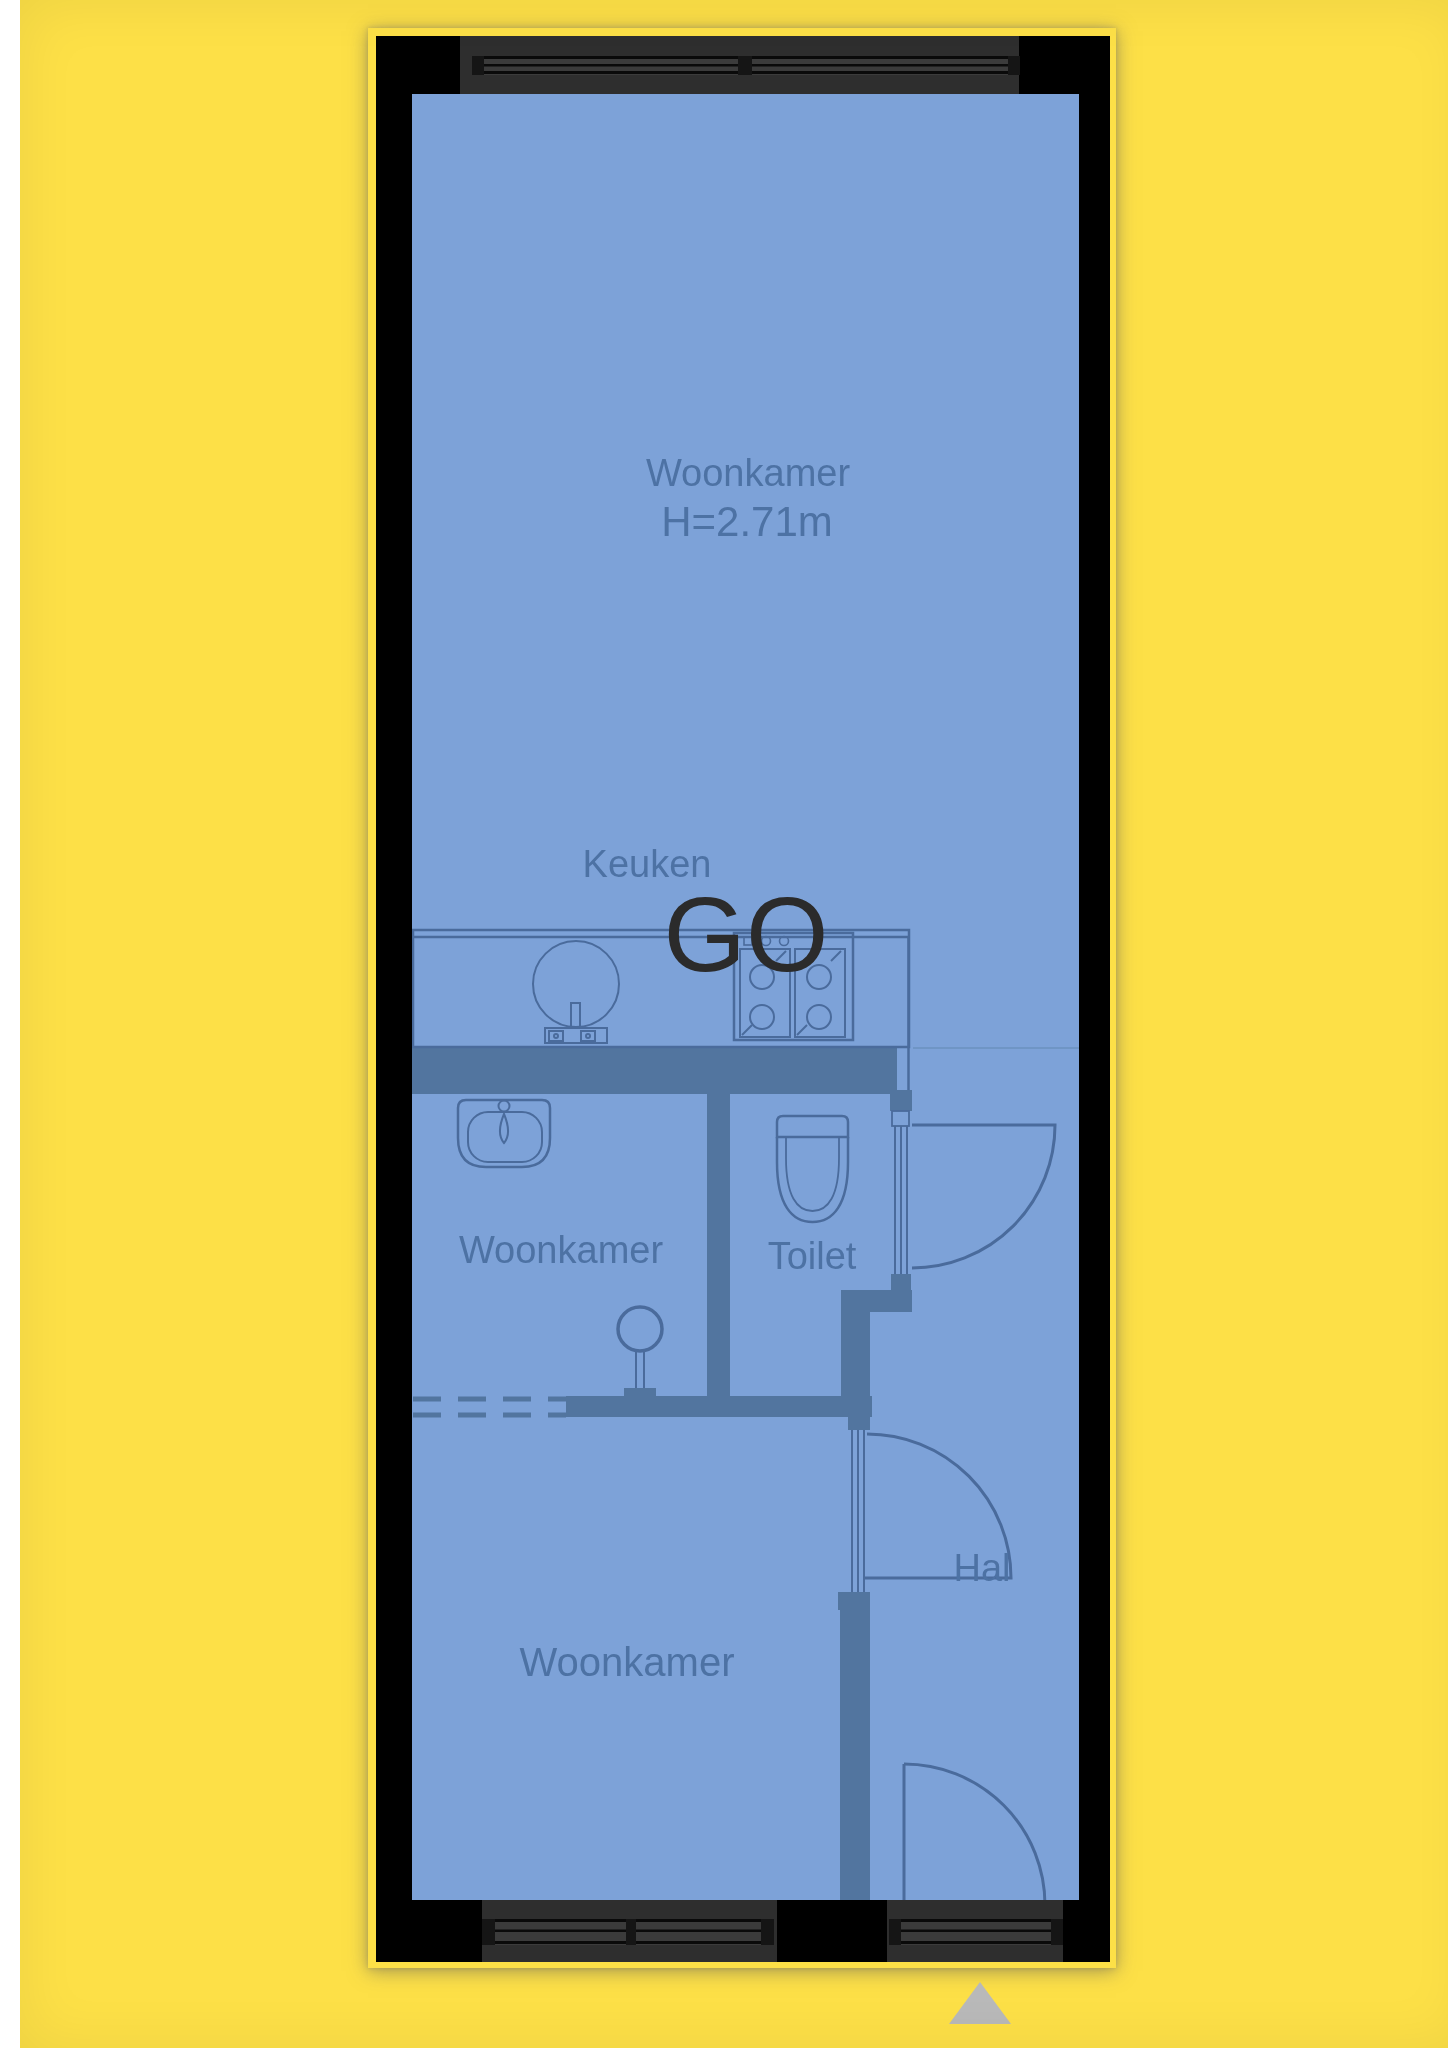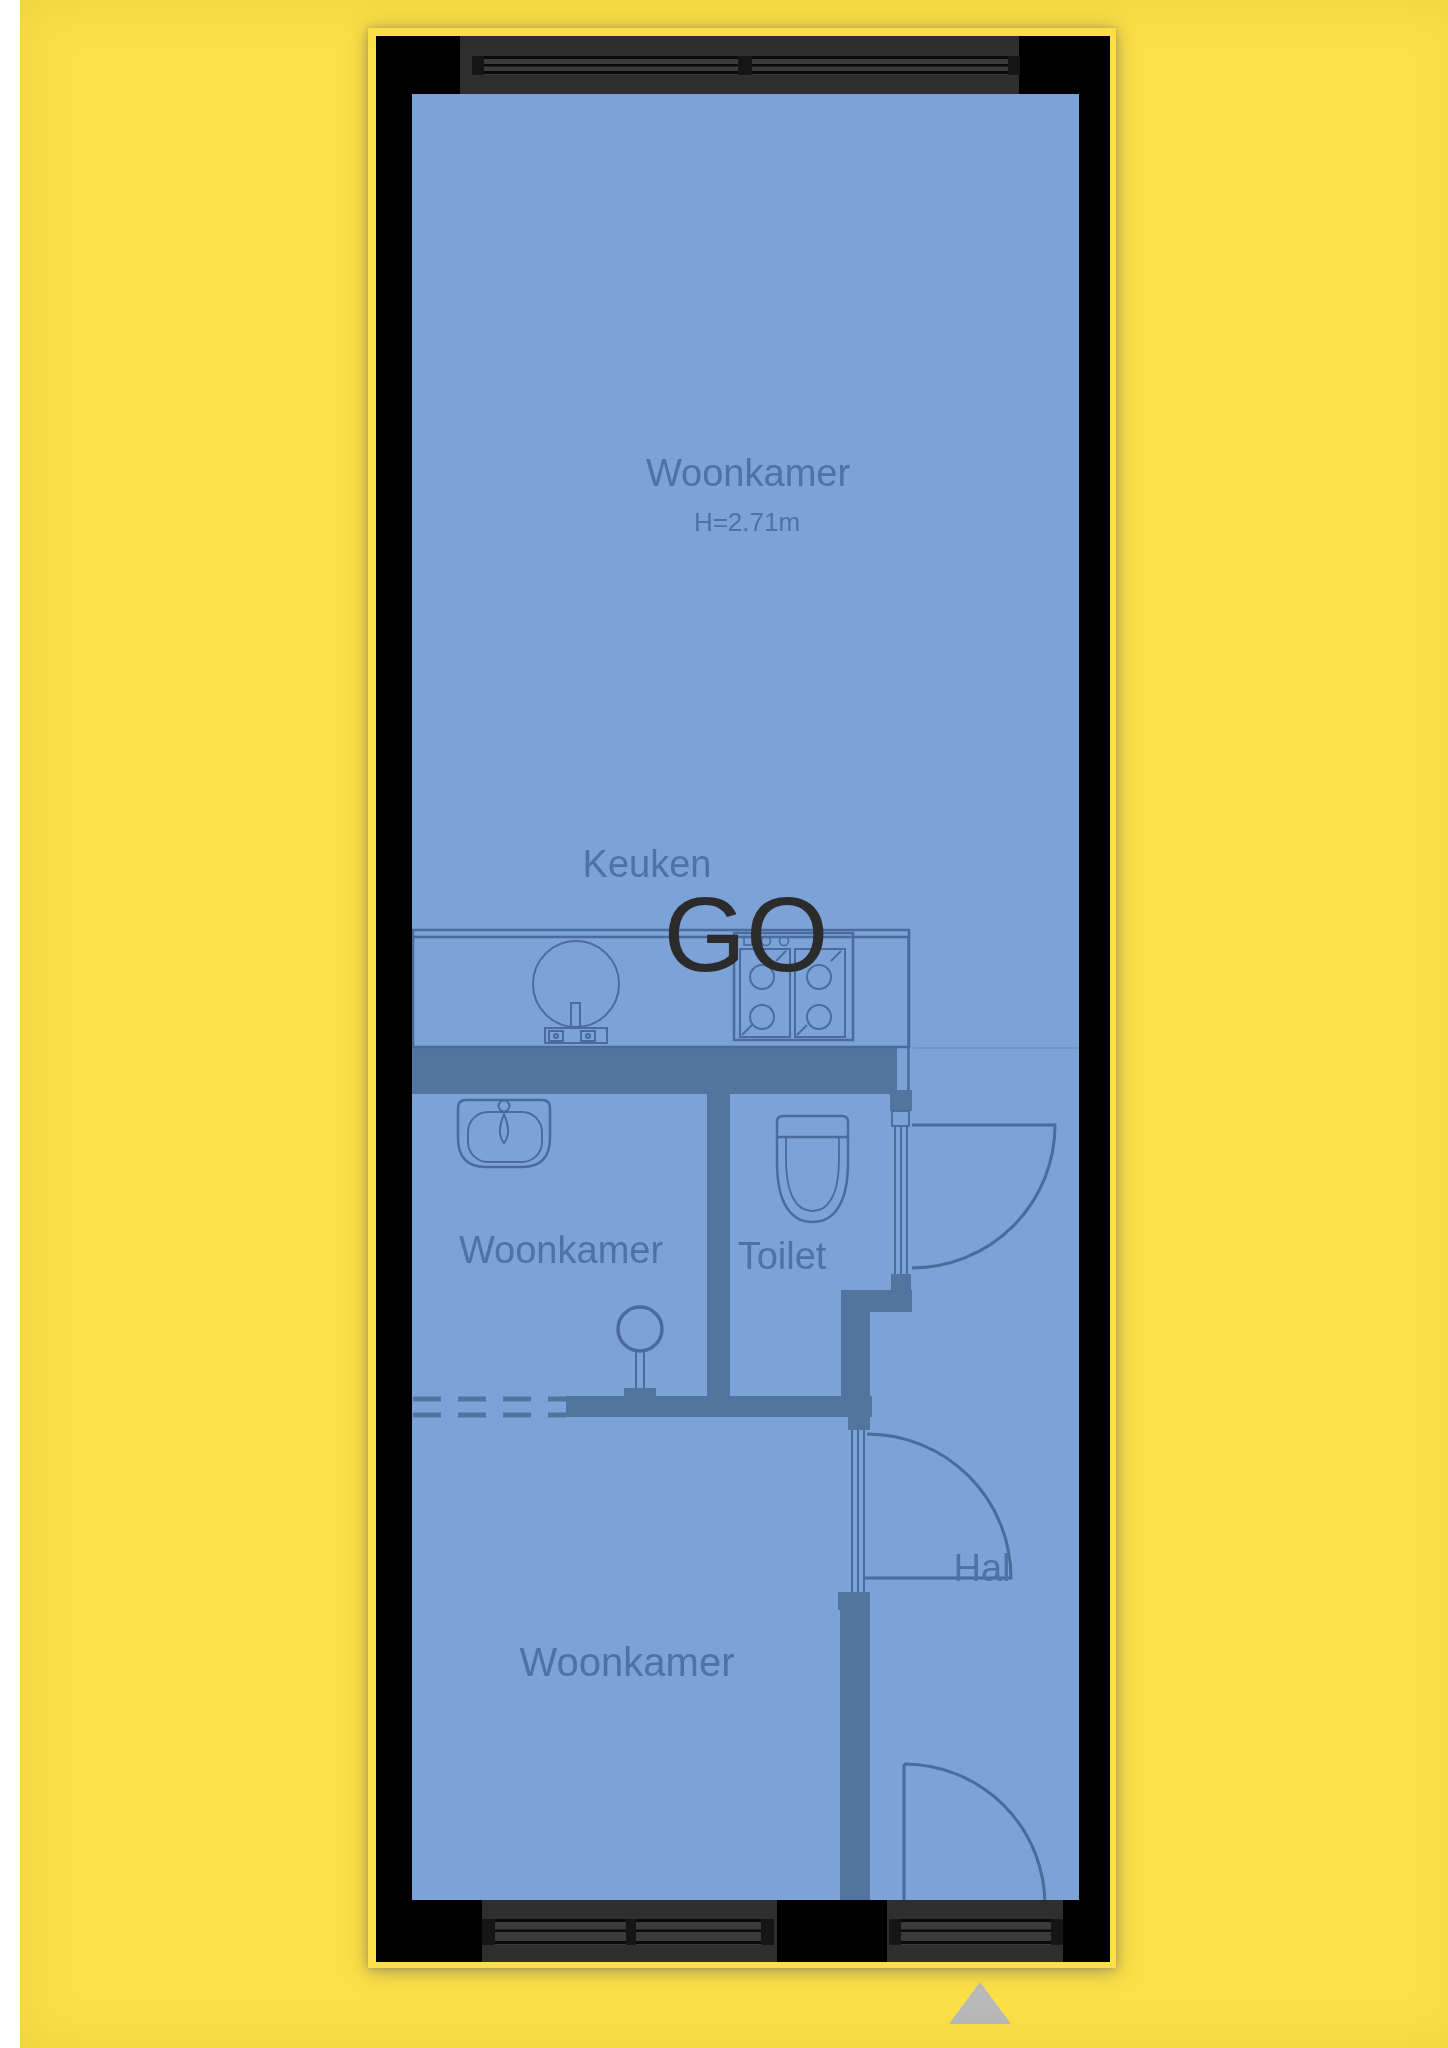--- a/index.html
+++ b/index.html
@@ -24,24 +24,24 @@
   svg.plan{position:absolute;left:0;top:0;z-index:1;}
   .label{
     position:absolute;z-index:4;
     transform:translate(-50%,-50%);
     white-space:nowrap;
     color:#4d72a4;
     line-height:1;
   }
   .room-label{font-size:38px;}
   .lbl-woonkamer{left:728px;top:473px;}
-  .lbl-hnote{left:727px;top:522px;font-size:26px;}
+  .lbl-hnote{left:727px;top:522px;font-size:42px;}
   .lbl-keuken{left:627px;top:864px;}
   .lbl-badkamer{left:541px;top:1250px;}
-  .lbl-toilet{left:762px;top:1256px;}
+  .lbl-toilet{left:792px;top:1256px;}
   .lbl-slaapkamer{left:607px;top:1662px;font-size:40px;}
   .lbl-hal{left:962px;top:1568px;}
   .area-label{color:#2b2b2b;}
   .lbl-go{left:726px;top:934px;font-size:106px;}
   .lbl-area-value{left:723px;top:1051px;font-size:110px;}
 </style>
 </head>
 <body>
 
 <div id="canvas">

